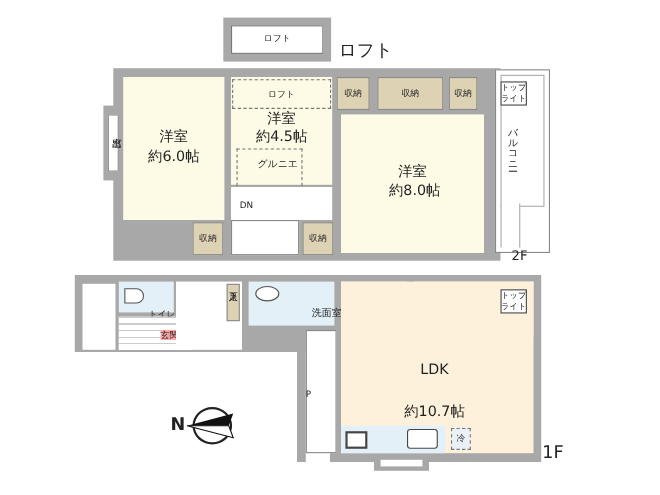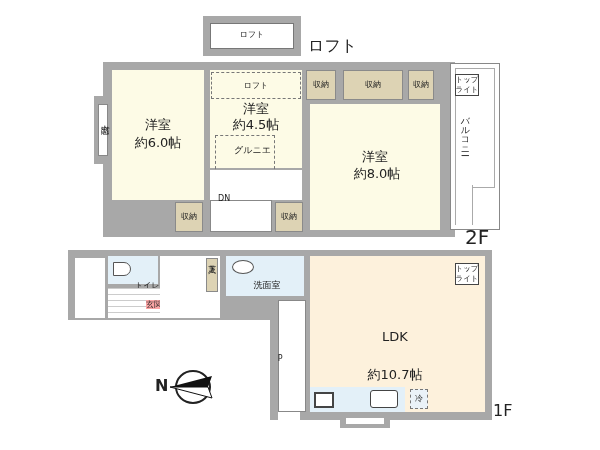--- a/index.html
+++ b/index.html
@@ -49,58 +49,58 @@
 <div class="room yoshitsu" style="left:210px;top:70px;width:92px;height:98px;"></div>
 <div class="abs dashed" style="left:211px;top:72px;width:90px;height:27px;"></div>
 <div class="lbl xs" style="left:211px;top:81px;width:90px;">ロフト</div>
 <div class="lbl big" style="left:210px;top:102px;width:92px;">洋室</div>
 <div class="lbl big" style="left:210px;top:118px;width:92px;">約4.5帖</div>
 <div class="abs dashed" style="left:215px;top:135px;width:60px;height:60px;"></div>
 <div class="lbl sm" style="left:234px;top:145px;">グルニエ</div>
 
 <div class="room white" style="left:210px;top:170px;width:92px;height:30px;"></div>
 <div class="room white" style="left:210px;top:200px;width:62px;height:32px;border:1px solid #888;"></div>
-<div class="lbl xs" style="left:218px;top:194px;">DN</div>
+<div class="lbl xs" style="left:218px;top:182px;">DN</div>
 
 <div class="room storage" style="left:275px;top:202px;width:28px;height:30px;"></div>
 <div class="lbl xs" style="left:275px;top:212px;width:28px;">収納</div>
 
 <div class="room storage" style="left:306px;top:70px;width:30px;height:30px;"></div>
 <div class="lbl xs" style="left:306px;top:80px;width:30px;">収納</div>
 <div class="room storage" style="left:343px;top:70px;width:60px;height:30px;"></div>
 <div class="lbl xs" style="left:343px;top:80px;width:60px;">収納</div>
 <div class="room storage" style="left:408px;top:70px;width:26px;height:30px;"></div>
 <div class="lbl xs" style="left:408px;top:80px;width:26px;">収納</div>
 
 <div class="room yoshitsu" style="left:310px;top:104px;width:130px;height:126px;"></div>
 <div class="lbl big" style="left:310px;top:150px;width:130px;">洋室</div>
 <div class="lbl big" style="left:310px;top:167px;width:134px;">約8.0帖</div>
 
-<div class="lbl" style="left:465px;top:226px;font-size:20px;">2F</div>
+<div class="lbl" style="left:465px;top:226px;font-size:12px;">2F</div>
 
 <div class="abs wall" style="left:300px;top:250px;width:192px;height:170px;"></div>
 <div class="abs wall" style="left:68px;top:250px;width:240px;height:70px;"></div>
 
 <div class="room white" style="left:75px;top:258px;width:30px;height:60px;"></div>
 
 <div class="room wet" style="left:108px;top:256px;width:50px;height:28px;"></div>
 <div class="lbl xs" style="left:135px;top:281px;">トイレ</div>
 <div class="abs" style="left:113px;top:262px;width:18px;height:14px;border:1px solid #555;border-radius:0 8px 8px 0;background:#fff;"></div>
 
 <div class="room" style="left:108px;top:288px;width:66px;height:30px;background:repeating-linear-gradient(0deg,#fff 0 5px,#ccc 5px 6px),#fff;"></div>
 <div class="lbl xs" style="left:146px;top:300px;background:#fca5a5;">玄関</div>
 
 <div class="room white" style="left:160px;top:256px;width:60px;height:62px;"></div>
 
 <div class="room storage" style="left:206px;top:258px;width:12px;height:34px;"></div>
 <div class="lbl xs vtext" style="left:207px;top:259px;">下足入</div>
 
 <div class="room wet" style="left:226px;top:256px;width:78px;height:40px;"></div>
 <div class="abs" style="left:232px;top:260px;width:22px;height:14px;border:1px solid #555;border-radius:50%;background:#fff;"></div>
-<div class="lbl sm" style="left:238px;top:280px;width:58px;">洗面室</div>
+<div class="lbl sm" style="left:220px;top:280px;width:58px;padding-left:48px;">洗面室</div>
 
 <div class="room wet" style="left:310px;top:256px;width:60px;height:40px;"></div>
 <div class="lbl sm" style="left:312px;top:272px;">浴室</div>
 <div class="abs" style="left:345px;top:260px;width:20px;height:33px;border:1px solid #555;border-radius:4px;background:#fff;"></div>
 
 <div class="room ldk" style="left:310px;top:256px;width:175px;height:156px;"></div>
 <div class="room ldk" style="left:376px;top:256px;width:109px;height:50px;"></div>
 <div class="lbl big" style="left:340px;top:330px;width:110px;">LDK</div>
 <div class="lbl big" style="left:340px;top:368px;width:110px;">約10.7帖</div>
 <div class="abs" style="left:455px;top:263px;width:24px;height:22px;border:1px solid #444;background:#fff;"></div>

